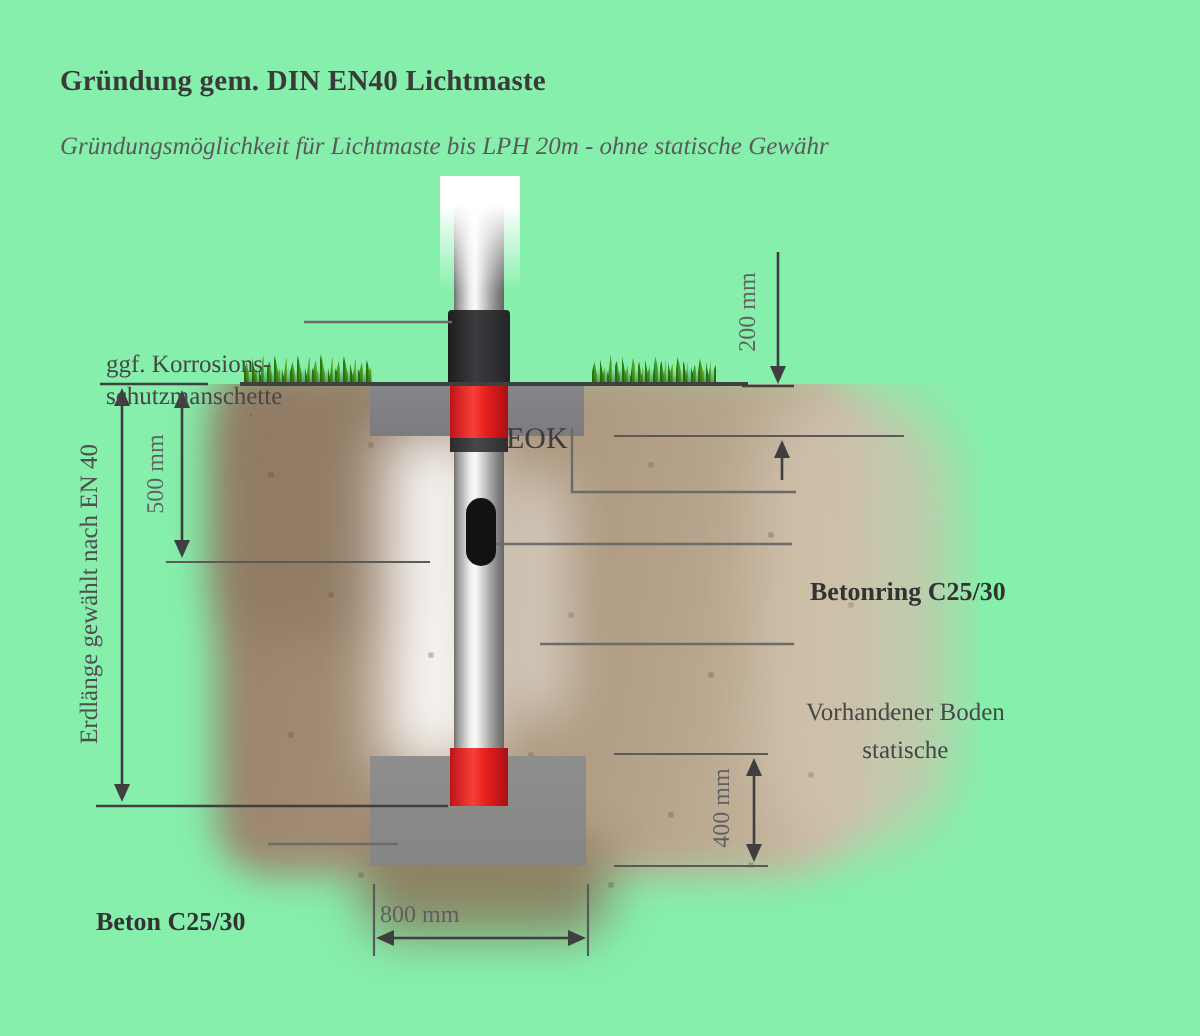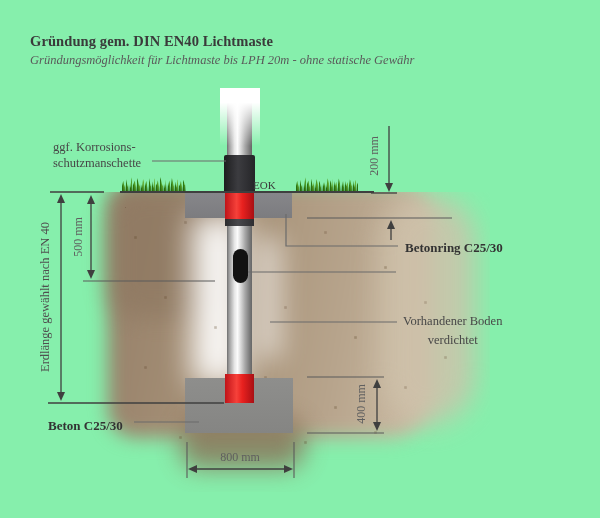--- a/index.html
+++ b/index.html
@@ -3,21 +3,21 @@
 <meta charset="utf-8">
 <style>
   html,body{margin:0;padding:0;background:#fff;}
   #stage{
     position:relative;width:600px;height:518px;background:#86efac;overflow:hidden;
     font-family:Liberation Serif, serif;color:#474747;
   }
   
   .hdr{position:absolute;left:30px;top:33px;z-index:8;}
   .hdr .t{font-size:14.5px;font-weight:700;color:#3a3a3a;letter-spacing:.1px;}
-  .hdr .s{font-size:12.5px;font-style:italic;color:#5a5a5a;margin-top:3px;}
+  .hdr .s{font-size:12.5px;font-style:italic;color:#5a5a5a;margin-top:16px;}
 
   
   .soilwrap{position:absolute;left:80px;top:192px;width:410px;height:300px;overflow:hidden;z-index:1;}
   .soilwrap>div{position:absolute;}
   .soil-main{left:28px;top:-8px;width:325px;height:254px;border-radius:22px 34px 44px 28px;
     background:linear-gradient(100deg,#97816a 5%,#a89379 40%,#b7a48c 70%,#c9b9a2 95%);
     filter:blur(9px);}
   .soil-right{left:300px;top:2px;width:95px;height:230px;background:#cfc2ab;border-radius:50px;
     filter:blur(14px);opacity:.85;}
   .soil-left-dark{left:28px;top:-4px;width:118px;height:130px;background:#8d7760;border-radius:30px;
@@ -74,21 +74,21 @@
 
   
   svg.ov{position:absolute;left:0;top:0;z-index:6;pointer-events:none;}
   .ln{stroke:var(--line,#3f3f3f);stroke-width:1.3;fill:none;}
   .gnd{stroke:var(--line,#3f3f3f);stroke-width:2;fill:none;}
   .ext{stroke:#5a5a5a;stroke-width:1.1;fill:none;}
   .ptr{stroke:var(--pointer,#6b6b6b);stroke-width:1.2;fill:none;}
   .ah{fill:var(--line,#3f3f3f);stroke:none;}
 
   
-  .lab{position:absolute;z-index:7;font-size:12.5px;color:#474747;white-space:nowrap;line-height:16px;}
+  .lab{position:absolute;z-index:7;font-size:12.5px;color:#474747;white-space:nowrap;line-height:16px;margin-top:35px;}
   .lab.b{font-weight:700;font-size:13px;color:#333;}
   .dim{position:absolute;z-index:7;font-size:12px;color:#5f5f5f;white-space:nowrap;}
   .vtext{transform:translate(-50%,-50%) rotate(-90deg);transform-origin:center;}
   .vwrap{position:absolute;z-index:7;width:0;height:0;}
 </style>
 </head>
 <body>
 
 <div id="stage">
 
@@ -169,35 +169,35 @@
     <polyline class="ptr" points="286,214 286,246 398,246"></polyline>
     <line class="ptr" x1="248" y1="272" x2="396" y2="272"></line>
     <line class="ptr" x1="270" y1="322" x2="397" y2="322"></line>
     <line class="ptr" x1="134" y1="422" x2="199" y2="422"></line>
   </svg>
 
   <div class="lab" style="left:53px;top:139px;">
     <div>ggf. Korrosions-</div>
     <div>schutzmanschette</div>
   </div>
-  <div class="lab" style="left:253px;top:177px;font-size:11px;color:#3c3c3c;">EOK</div>
-  <div class="lab b" style="left:405px;top:240px;text-align:center;">Betonring C25/30</div>
+  <div class="lab" style="left:253px;top:177px;font-size:15px;color:#3c3c3c;">EOK</div>
+  <div class="lab b" style="left:405px;top:253px;text-align:center;">Betonring C25/30</div>
   <div class="lab" style="left:403px;top:312px;line-height:19px;text-align:center;">
     <div>Vorhandener Boden</div>
-    <div>verdichtet</div>
+    <div>statische</div>
   </div>
   <div class="lab b" style="left:48px;top:418px;">Beton C25/30</div>
 
   <div class="vwrap" style="left:374px;top:156px;">
       <div class="dim vtext">200 mm</div>
     </div>
   <div class="vwrap" style="left:78px;top:237px;">
       <div class="dim vtext">500 mm</div>
     </div>
   <div class="vwrap" style="left:361px;top:404px;">
       <div class="dim vtext">400 mm</div>
     </div>
   <div class="vwrap" style="left:45px;top:297px;">
       <div class="dim vtext" style="font-size:12.5px;color:#4f4f4f;">Erdlänge gewählt nach EN 40</div>
     </div>
-  <div class="dim" style="left:190px;top:450px;width:100px;text-align:center;">800 mm</div>
+  <div class="dim" style="left:190px;top:450px;width:100px;text-align:left;">800 mm</div>
 
 </div>
 
 </body></html>

